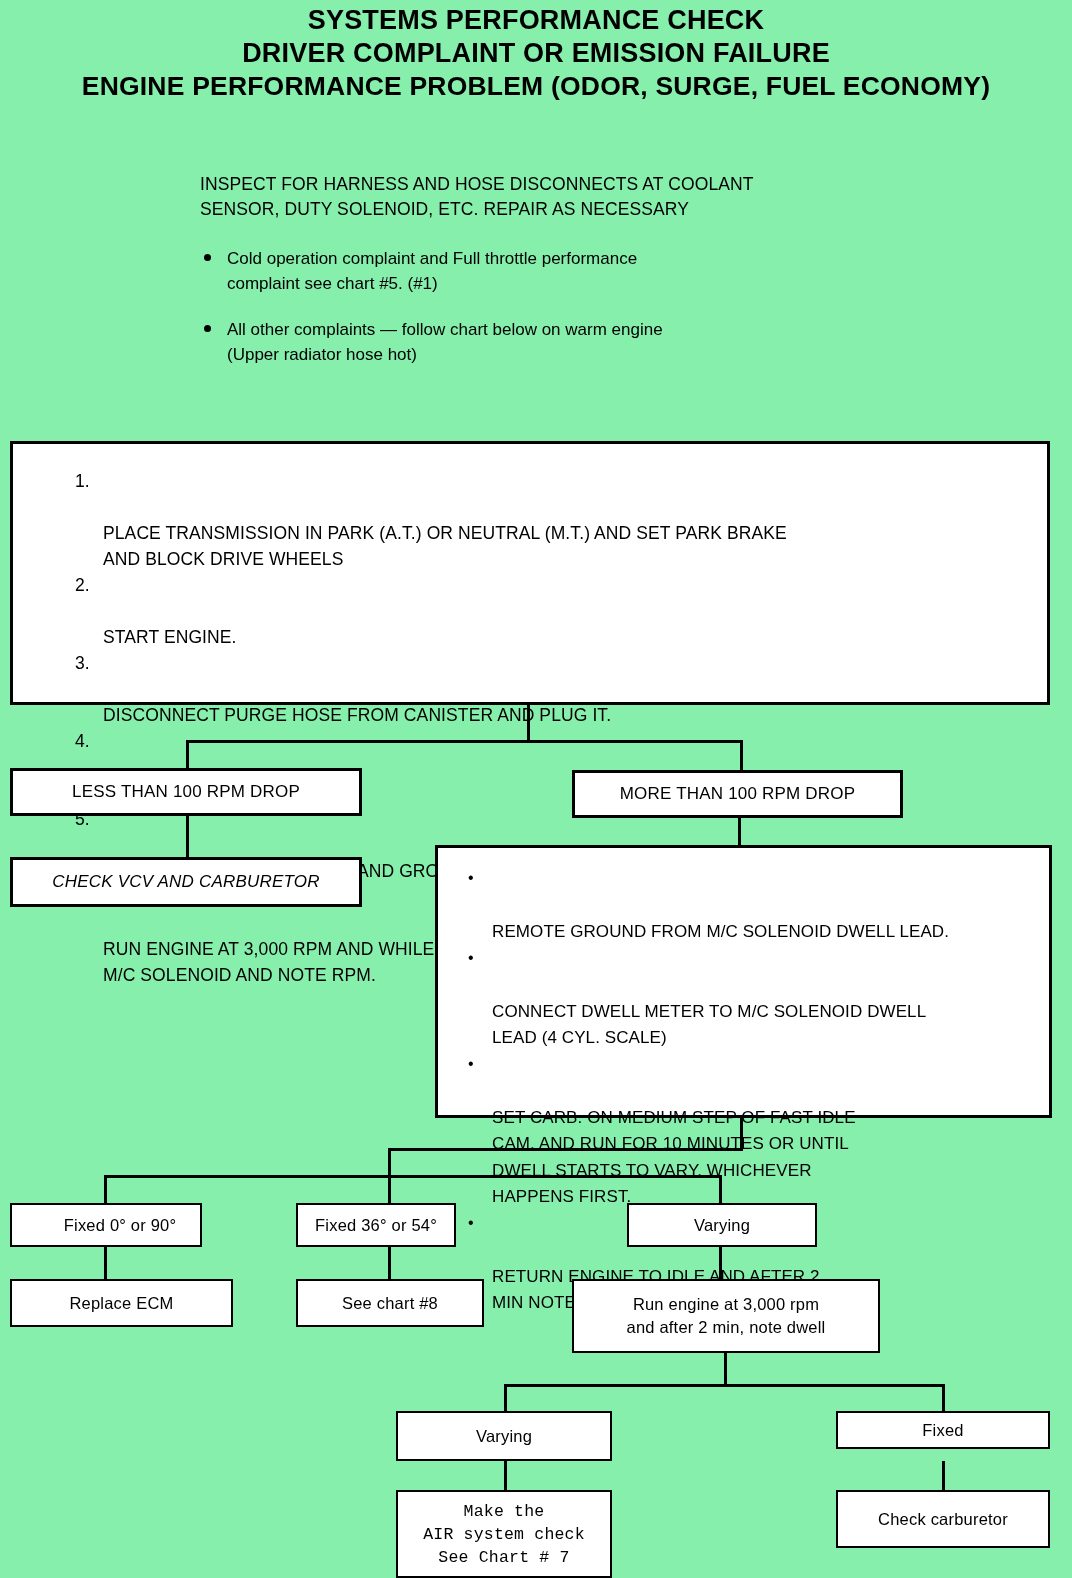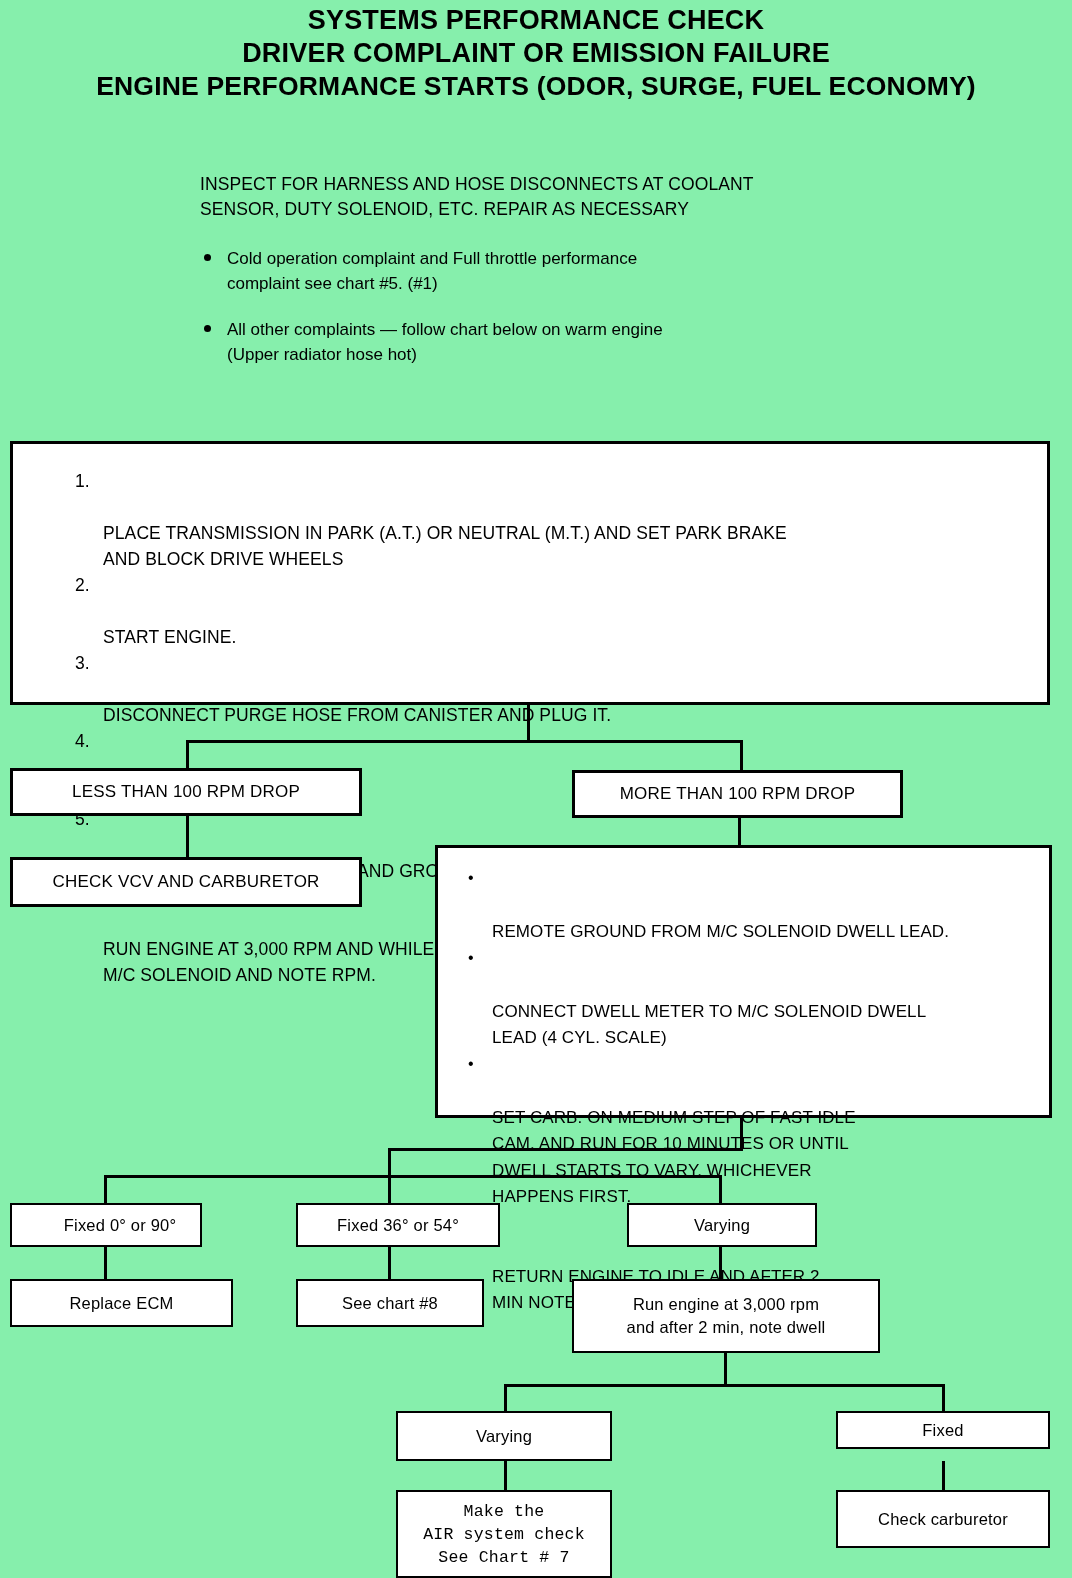--- a/index.html
+++ b/index.html
@@ -159,21 +159,21 @@
   .hline { height: 3px; }
 </style>
 </head>
 <body>
 
 <div id="page">
 
   <div class="title-block">
     <div class="title-line">SYSTEMS PERFORMANCE CHECK</div>
     <div class="title-line">DRIVER COMPLAINT OR EMISSION FAILURE</div>
-    <div class="title-line l3">ENGINE PERFORMANCE STARTS (ODOR, SURGE, FUEL ECONOMY)</div>
+    <div class="title-line l3">ENGINE PERFORMANCE PROBLEM (ODOR, SURGE, FUEL ECONOMY)</div>
   </div>
 
   <div class="intro">
     <div class="intro-lead" style="white-space:pre-line;">INSPECT FOR HARNESS AND HOSE DISCONNECTS AT COOLANT
 SENSOR, DUTY SOLENOID, ETC. REPAIR AS NECESSARY</div>
     <div class="intro-bullets">
       <div class="intro-bullet">
         <span class="dot"></span>
         <span style="white-space:pre-line;">Cold operation complaint and Full throttle performance
 complaint see chart #5. (#1)</span>
@@ -221,21 +221,21 @@
   <div class="line hline" style="left:186px; top:740px; width:557px;"></div>
   <div class="line vline" style="left:186px; top:740px; height:30px;"></div>
   <div class="line vline" style="left:740px; top:740px; height:32px;"></div>
 
   <div class="box" style="left:10px; top:768px; width:352px; height:48px;">
     <span class="box-label">LESS THAN 100 RPM DROP</span>
   </div>
 
   <div class="line vline" style="left:186px; top:816px; height:42px;"></div>
 
-  <div class="box" style="left:10px; top:857px; width:352px; height:50px;">
+  <div class="box" style="left:10px; top:857px; width:352px; height:50px;font-style:italic;">
     <span class="box-label">CHECK VCV AND CARBURETOR</span>
   </div>
 
   <div class="box" style="left:572px; top:770px; width:331px; height:48px;">
     <span class="box-label">MORE THAN 100 RPM DROP</span>
   </div>
 
   <div class="line vline" style="left:738px; top:818px; height:29px;"></div>
 
   <div id="dwell-box">
@@ -273,21 +273,21 @@
   <div class="line vline" style="left:719px; top:1175px; height:28px;"></div>
 
   <div class="box thin" style="left:10px; top:1203px; width:192px; height:44px;padding-left:28px;">
     <span class="box-label small">Fixed 0° or 90°</span>
   </div>
   <div class="line vline" style="left:104px; top:1247px; height:33px;"></div>
   <div class="box thin" style="left:10px; top:1279px; width:223px; height:48px;">
     <span class="box-label small">Replace ECM</span>
   </div>
 
-  <div class="box thin" style="left:296px; top:1203px; width:204px; height:44px;text-align:right;">
+  <div class="box thin" style="left:296px; top:1203px; width:160px; height:44px;text-align:right;">
     <span class="box-label small">Fixed 36° or 54°</span>
   </div>
   <div class="line vline" style="left:388px; top:1247px; height:33px;"></div>
   <div class="box thin" style="left:296px; top:1279px; width:188px; height:48px;">
     <span class="box-label small">See chart #8</span>
   </div>
 
   <div class="box thin" style="left:627px; top:1203px; width:190px; height:44px;">
     <span class="box-label small">Varying</span>
   </div>

